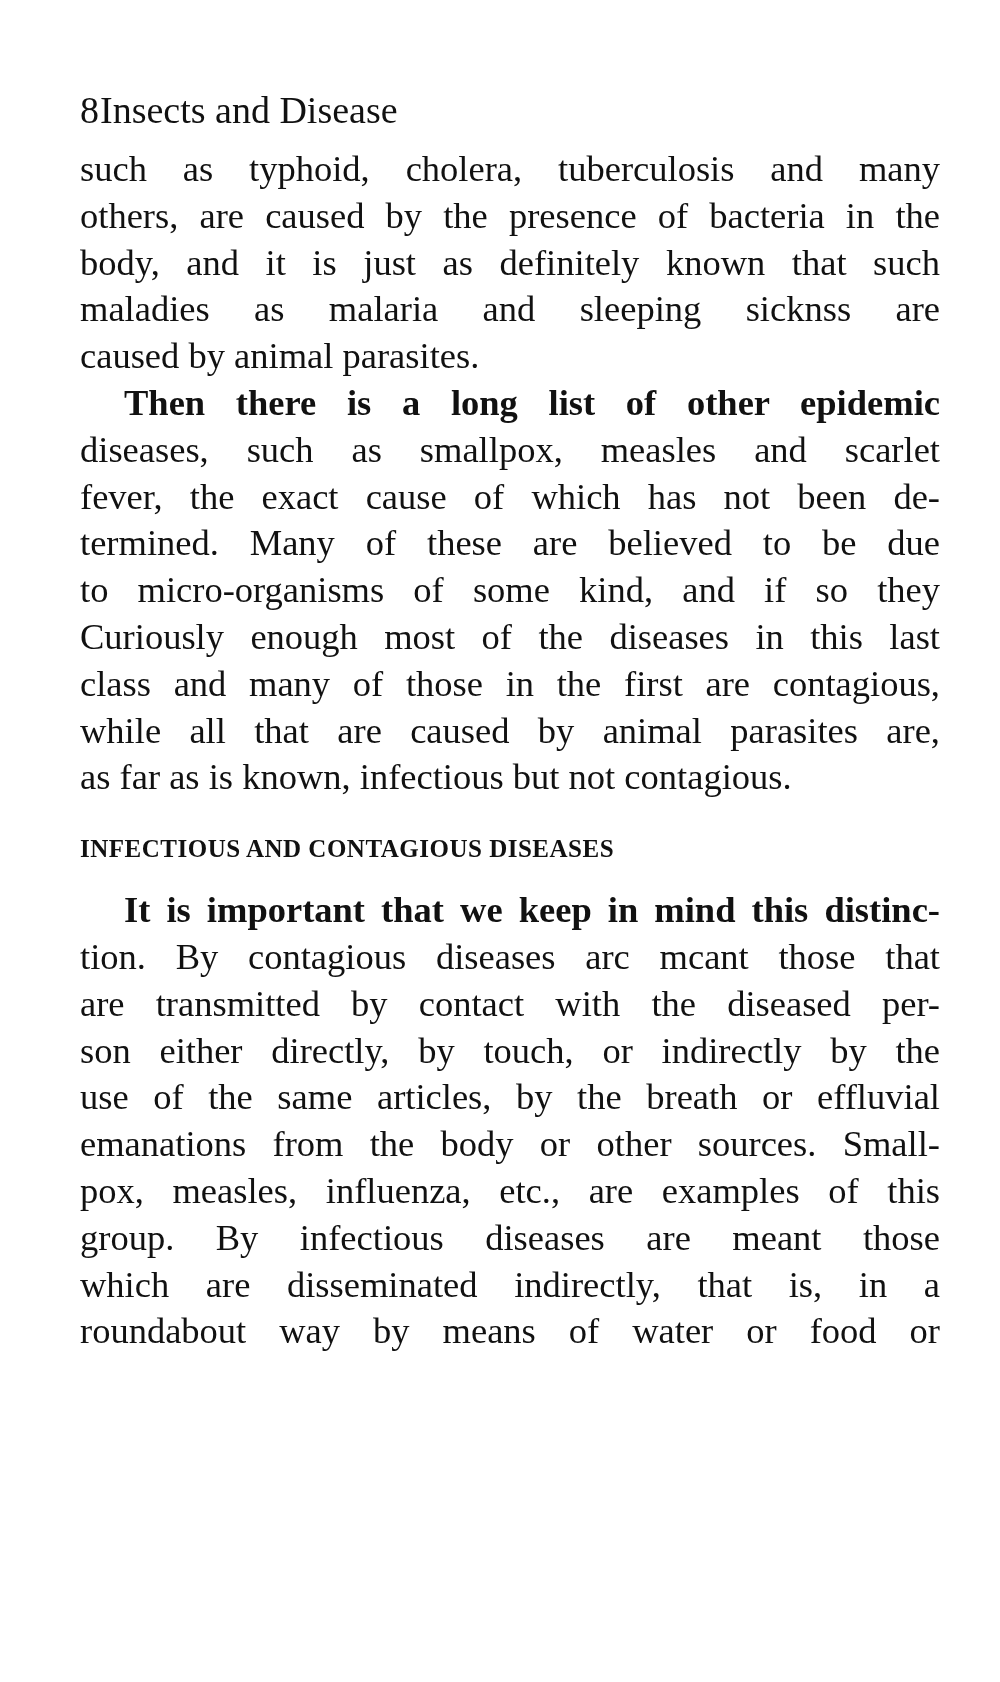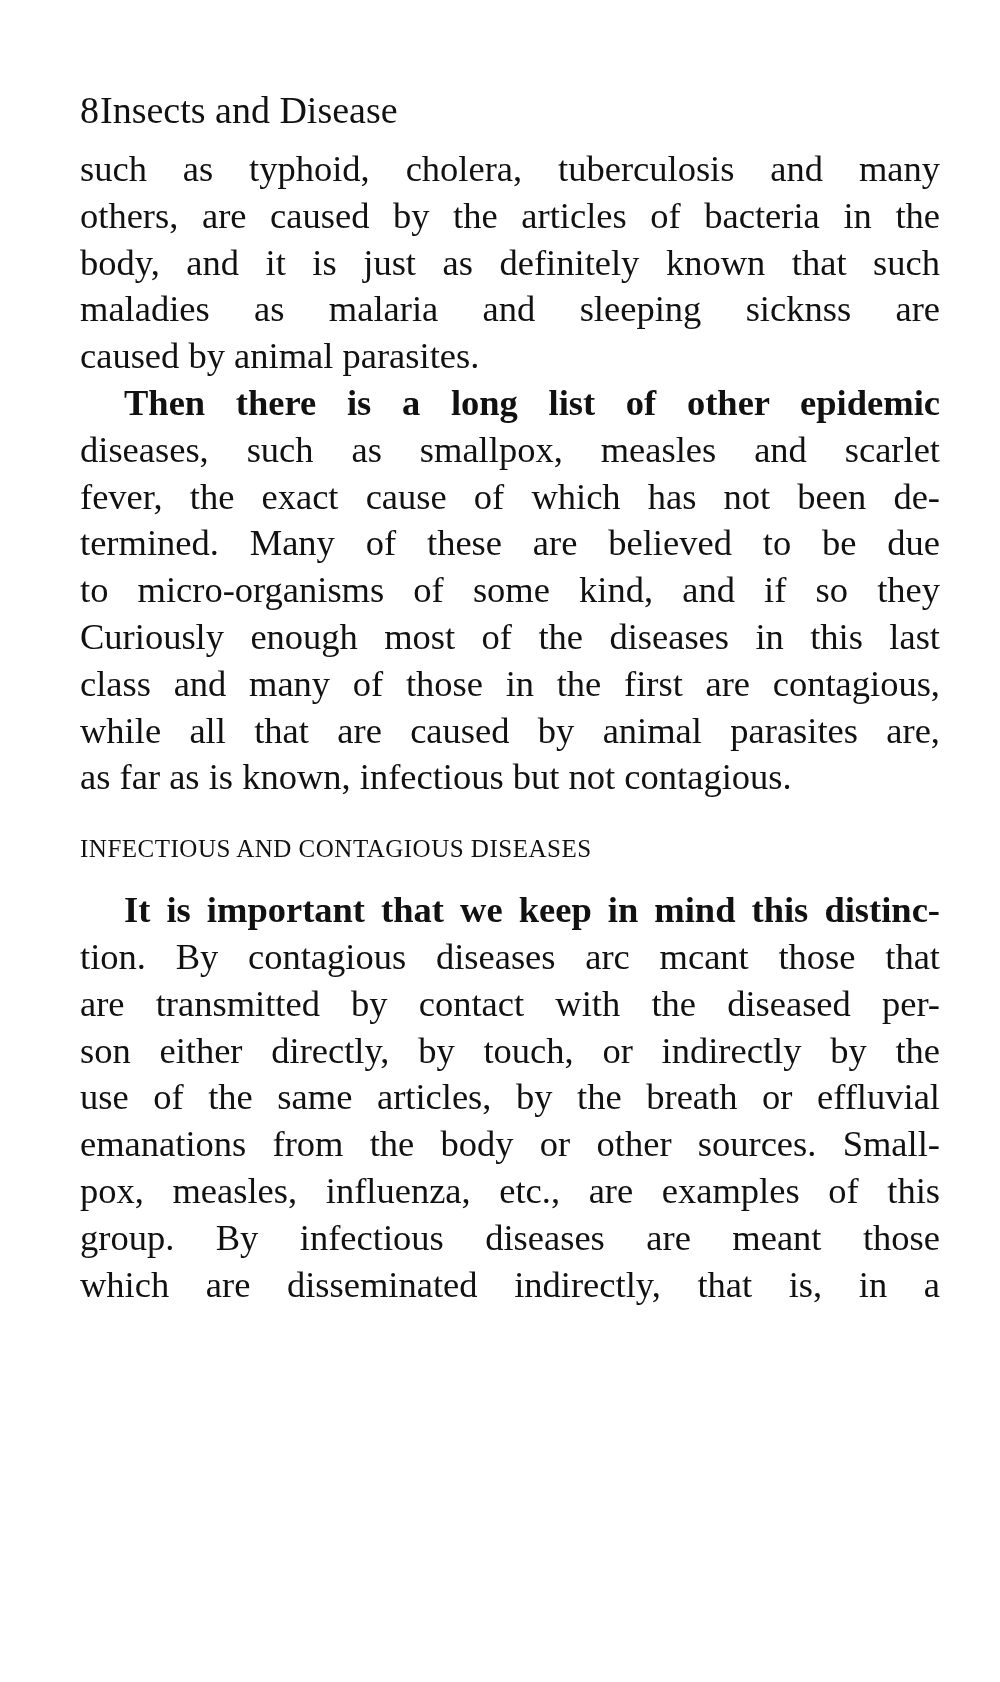--- a/index.html
+++ b/index.html
@@ -60,41 +60,42 @@
     }
     .line.last {
       text-align-last: left;
     }
     .section-heading {
       margin: 28px 0 18px 0;
       text-align: center;
       font-size: 25px;
       letter-spacing: 0.5px;
       line-height: 40px;
+      font-weight: bold;
     }
     .indent-line {
       padding-left: 44px;
       font-weight: bold;
     }
   </style>
 </head>
 <body>
 
 <div class="page">
 
   <div class="running-head">
     <span class="folio">8</span>
     <span class="head-title">Insects and Disease</span>
   </div>
 
   <div class="body-text">
 
     <div class="para">
       <span class="line">such as typhoid, cholera, tuberculosis and many</span>
-      <span class="line">others, are caused by the articles of bacteria in the</span>
+      <span class="line">others, are caused by the presence of bacteria in the</span>
       <span class="line">body, and it is just as definitely known that such</span>
       <span class="line">maladies as malaria and sleeping sicknss are</span>
       <span class="line last">caused by animal parasites.</span>
     </div>
 
     <div class="para">
       <span class="line indent-line">Then there is a long list of other epidemic</span>
       <span class="line">diseases, such as smallpox, measles and scarlet</span>
       <span class="line">fever, the exact cause of which has not been de-</span>
       <span class="line">termined.  Many of these are believed to be due</span>
@@ -110,16 +111,17 @@
     <div class="para">
       <span class="line indent-line">It is important that we keep in mind this distinc-</span>
       <span class="line">tion.  By contagious diseases arc mcant those that</span>
       <span class="line">are transmitted by contact with the diseased per-</span>
       <span class="line">son either directly, by touch, or indirectly by the</span>
       <span class="line">use of the same articles, by the breath or effluvial</span>
       <span class="line">emanations from the body or other sources.  Small-</span>
       <span class="line">pox, measles, influenza, etc., are examples of this</span>
       <span class="line">group.  By infectious diseases are meant those</span>
       <span class="line">which are disseminated indirectly, that is, in a</span>
+      <span class="line">roundabout way by means of water or food or</span>
     </div>
 
   </div>
 </div>
 
 </body></html>

